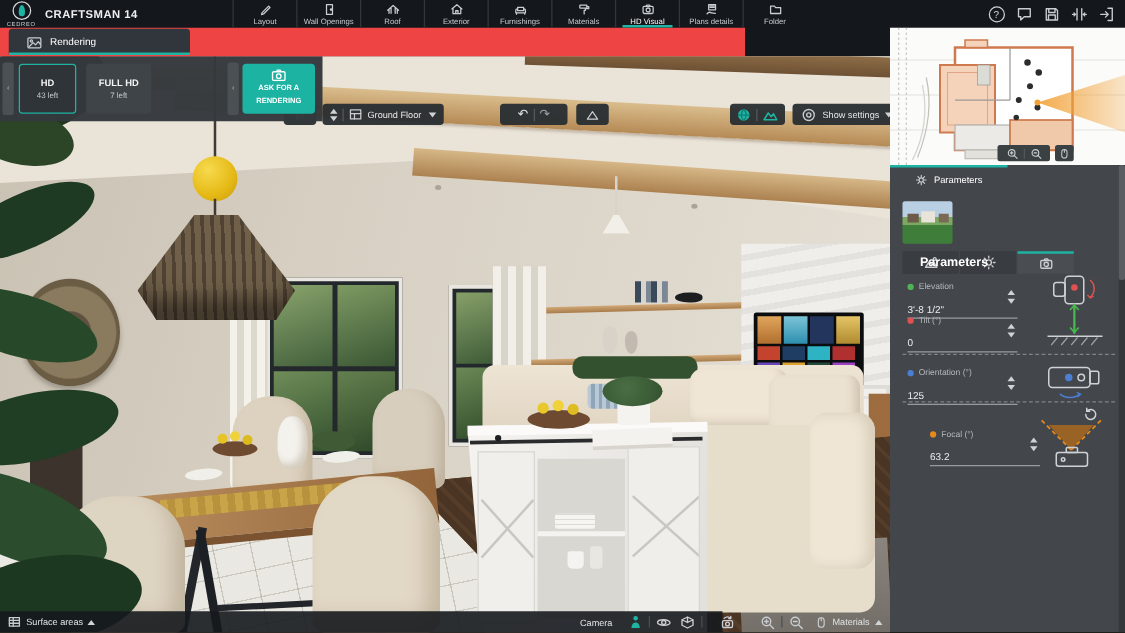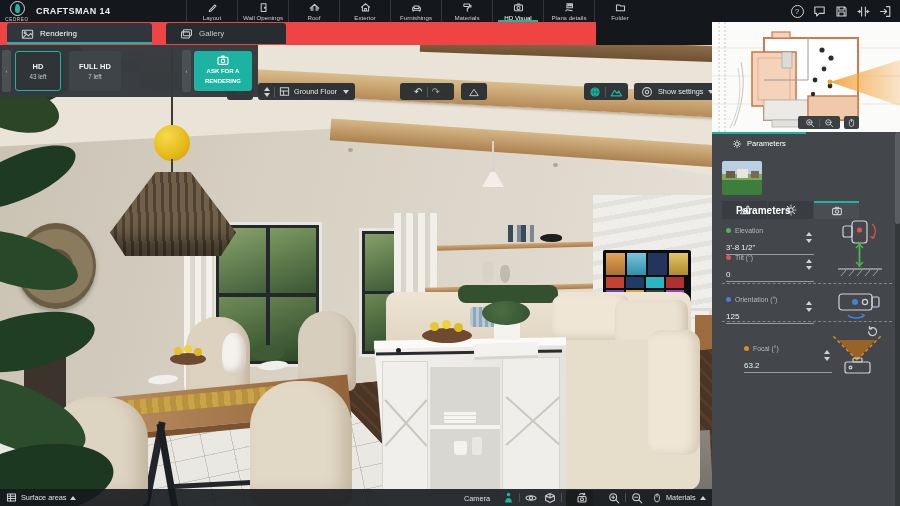--- a/index.html
+++ b/index.html
@@ -47,21 +47,21 @@
   .qbtn{position:absolute;top:6px;height:40px;border-radius:3px;display:flex;flex-direction:column;align-items:center;justify-content:center;cursor:pointer;box-sizing:border-box}
   .qbtn .l1{font-size:7.5px;font-weight:bold;color:#f2f4f5}
   .qbtn .l2{font-size:6.3px;color:#c6cace;margin-top:2px}
   .chip{position:absolute;background:rgba(40,45,49,.95);border-radius:3px;display:flex;align-items:center;color:#dfe2e5;z-index:7;box-sizing:border-box}
   .chip .sep{width:1px;height:10px;background:#53585c;margin:0 4px}
   .ctext{font-size:7.3px;color:#e6e8ea;white-space:nowrap}
   .cd{width:0;height:0;border-left:3.2px solid transparent;border-right:3.2px solid transparent;border-top:4px solid #cfd3d6}
   .cu{width:0;height:0;border-left:3.2px solid transparent;border-right:3.2px solid transparent;border-bottom:4px solid #cfd3d6}
 
   
-  .bbar{left:0;top:489px;width:712px;height:17px;background:rgba(22,26,30,.9);z-index:9}
+  .bbar{left:0;top:489px;width:578px;height:17px;background:rgba(22,26,30,.9);z-index:9}
   .bitem{position:absolute;display:flex;align-items:center;gap:4px;height:17px;cursor:pointer}
   .btxt{font-size:7.3px;color:#dfe2e5;white-space:nowrap}
   .bsep{position:absolute;top:4px;width:1px;height:9px;background:#4a4f54}
 
   
   .rp{left:712px;top:22px;width:188px;height:484px;background:#43474b;z-index:15}
   .map{left:0;top:0;width:188px;height:110px;background:#fbfbf9;overflow:hidden}
   .mapbtn{position:absolute;background:#3b4043;border-radius:2px;display:flex;align-items:center;justify-content:center;cursor:pointer}
   .ptabs{left:0;top:110px;width:188px;height:21px;display:flex}
   .ptab{width:94px;height:21px;display:flex;align-items:center;justify-content:center;gap:5px;font-size:7.5px;cursor:pointer;box-sizing:border-box}
@@ -465,27 +465,20 @@
   </div>
 
   <div class="tabrow ab">
     <div class="wtab active">
       <svg class="ic" width="13" height="12" viewBox="0 0 14 13">
           <rect x="1.4" y="2.4" width="11.2" height="8.8" rx="1"></rect>
           <circle cx="4.4" cy="5.2" r="1"></circle>
           <path d="M2.6 10 6 6.6l2 2 2.4-2.8 1.6 2"></path>
         </svg>
       <span>Rendering</span>
-    </div>
-    <div class="wtab">
-      <svg class="ic" width="13" height="12" viewBox="0 0 14 13">
-          <rect x="3.6" y="1.8" width="8.8" height="6.6" rx="1"></rect>
-          <rect x="1.6" y="4.2" width="8.8" height="6.6" rx="1"></rect>
-        </svg>
-      <span>Gallery</span>
     </div>
   </div>
 
   <div class="rp ab">
 
     <div class="map ab">
       <svg width="188" height="110" viewBox="0 0 188 110">
         <defs>
           <linearGradient id="cg" x1="0" y1="0" x2="1" y2="0">
             <stop offset="0" stop-color="#f2a137" stop-opacity=".9"></stop>

